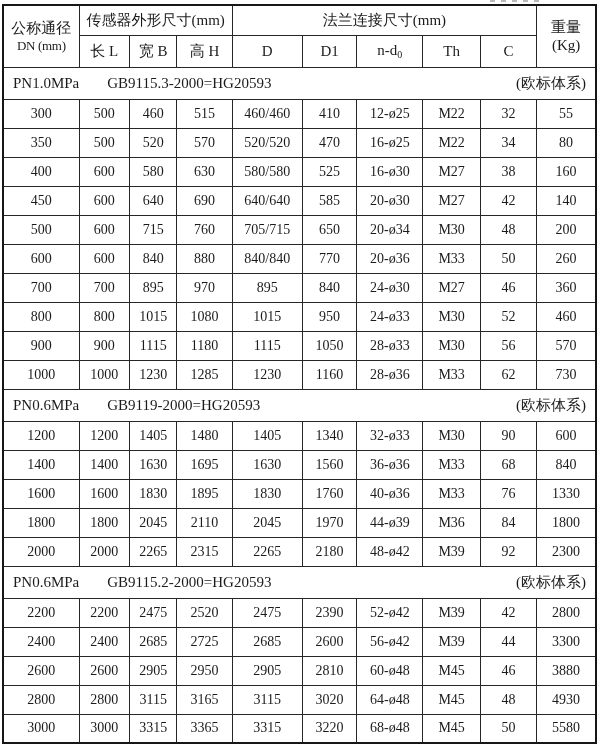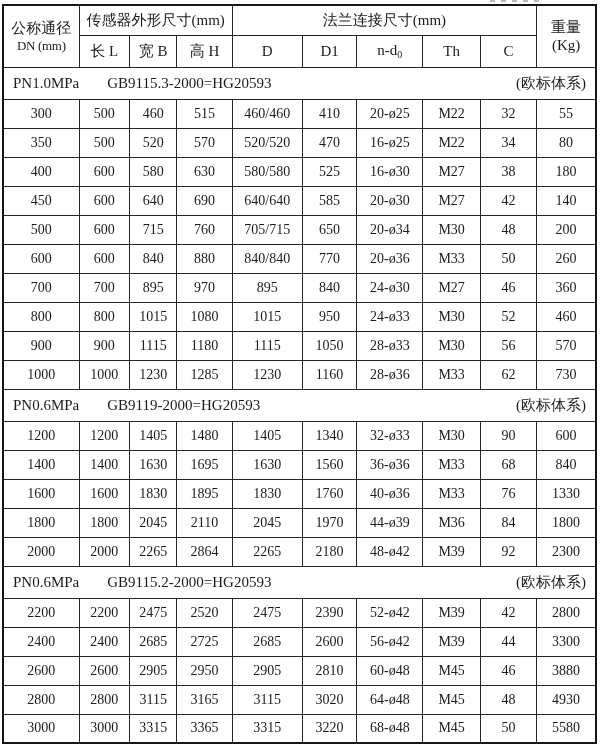--- a/index.html
+++ b/index.html
@@ -90,21 +90,21 @@
           </div>
         </td>
       </tr>
       <tr class="data-row">
         <td>300</td>
         <td>500</td>
         <td>460</td>
         <td>515</td>
         <td>460/460</td>
         <td>410</td>
-        <td>20-ø25</td>
+        <td>12-ø25</td>
         <td>M22</td>
         <td>32</td>
         <td>55</td>
       </tr>
       <tr class="data-row">
         <td>350</td>
         <td>500</td>
         <td>520</td>
         <td>570</td>
         <td>520/520</td>
@@ -117,21 +117,21 @@
       <tr class="data-row">
         <td>400</td>
         <td>600</td>
         <td>580</td>
         <td>630</td>
         <td>580/580</td>
         <td>525</td>
         <td>16-ø30</td>
         <td>M27</td>
         <td>38</td>
-        <td>180</td>
+        <td>160</td>
       </tr>
       <tr class="data-row">
         <td>450</td>
         <td>600</td>
         <td>640</td>
         <td>690</td>
         <td>640/640</td>
         <td>585</td>
         <td>20-ø30</td>
         <td>M27</td>
@@ -264,21 +264,21 @@
         <td>1970</td>
         <td>44-ø39</td>
         <td>M36</td>
         <td>84</td>
         <td>1800</td>
       </tr>
       <tr class="data-row">
         <td>2000</td>
         <td>2000</td>
         <td>2265</td>
-        <td>2864</td>
+        <td>2315</td>
         <td>2265</td>
         <td>2180</td>
         <td>48-ø42</td>
         <td>M39</td>
         <td>92</td>
         <td>2300</td>
       </tr>
       <tr class="section-row">
         <td colspan="10">
           <div class="sec">

